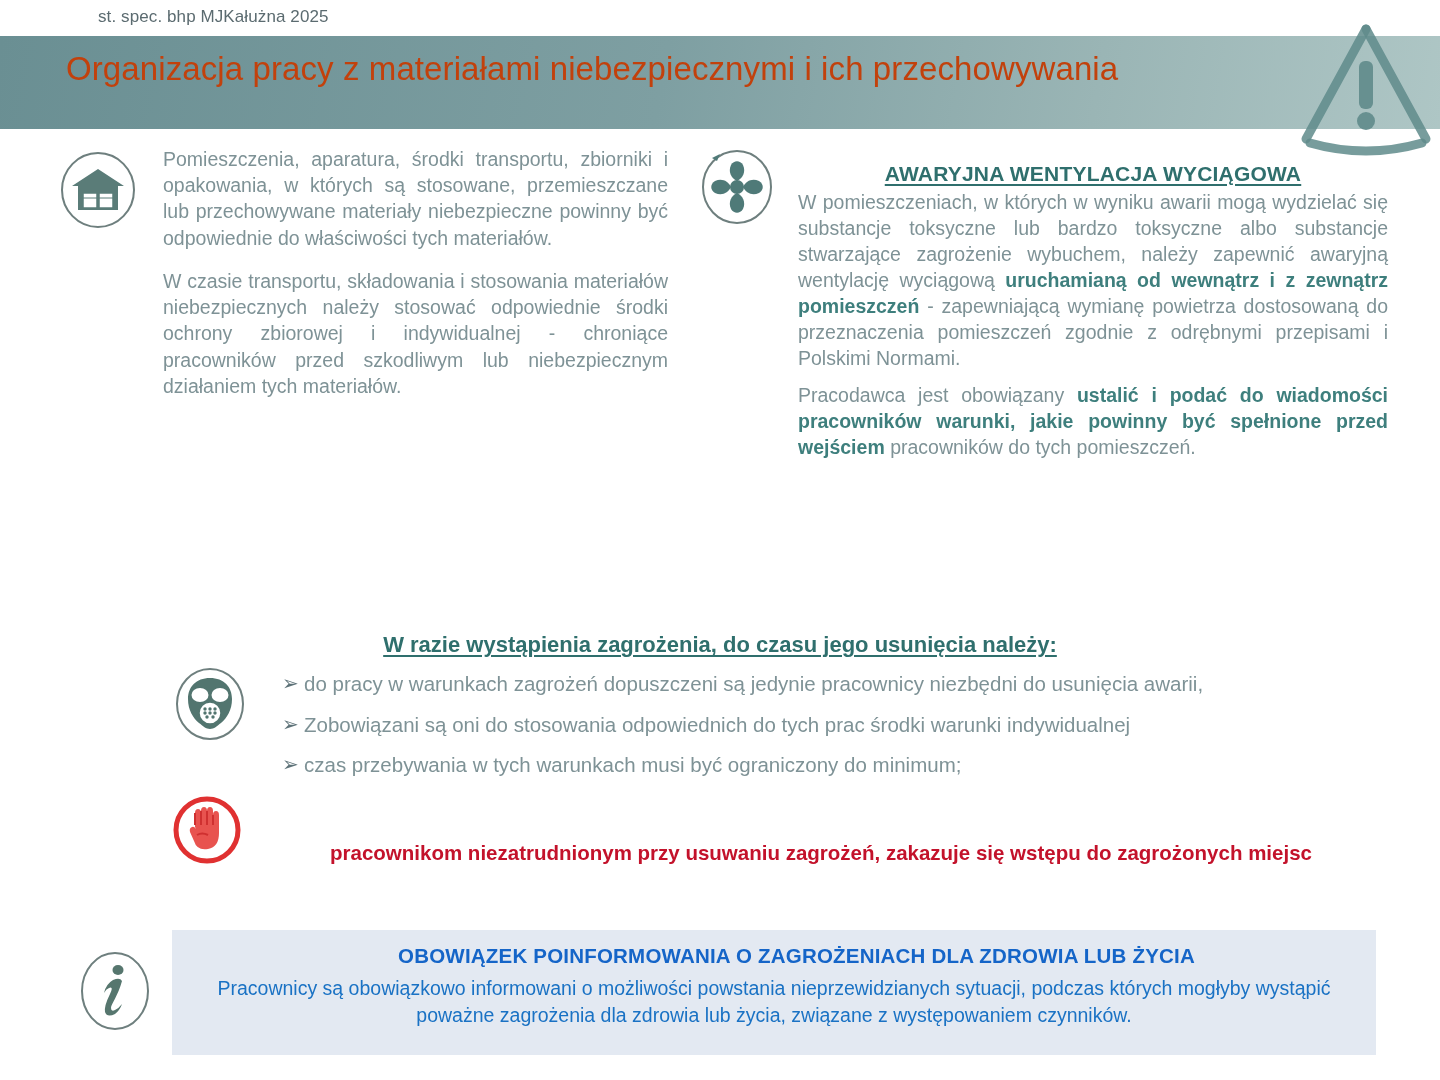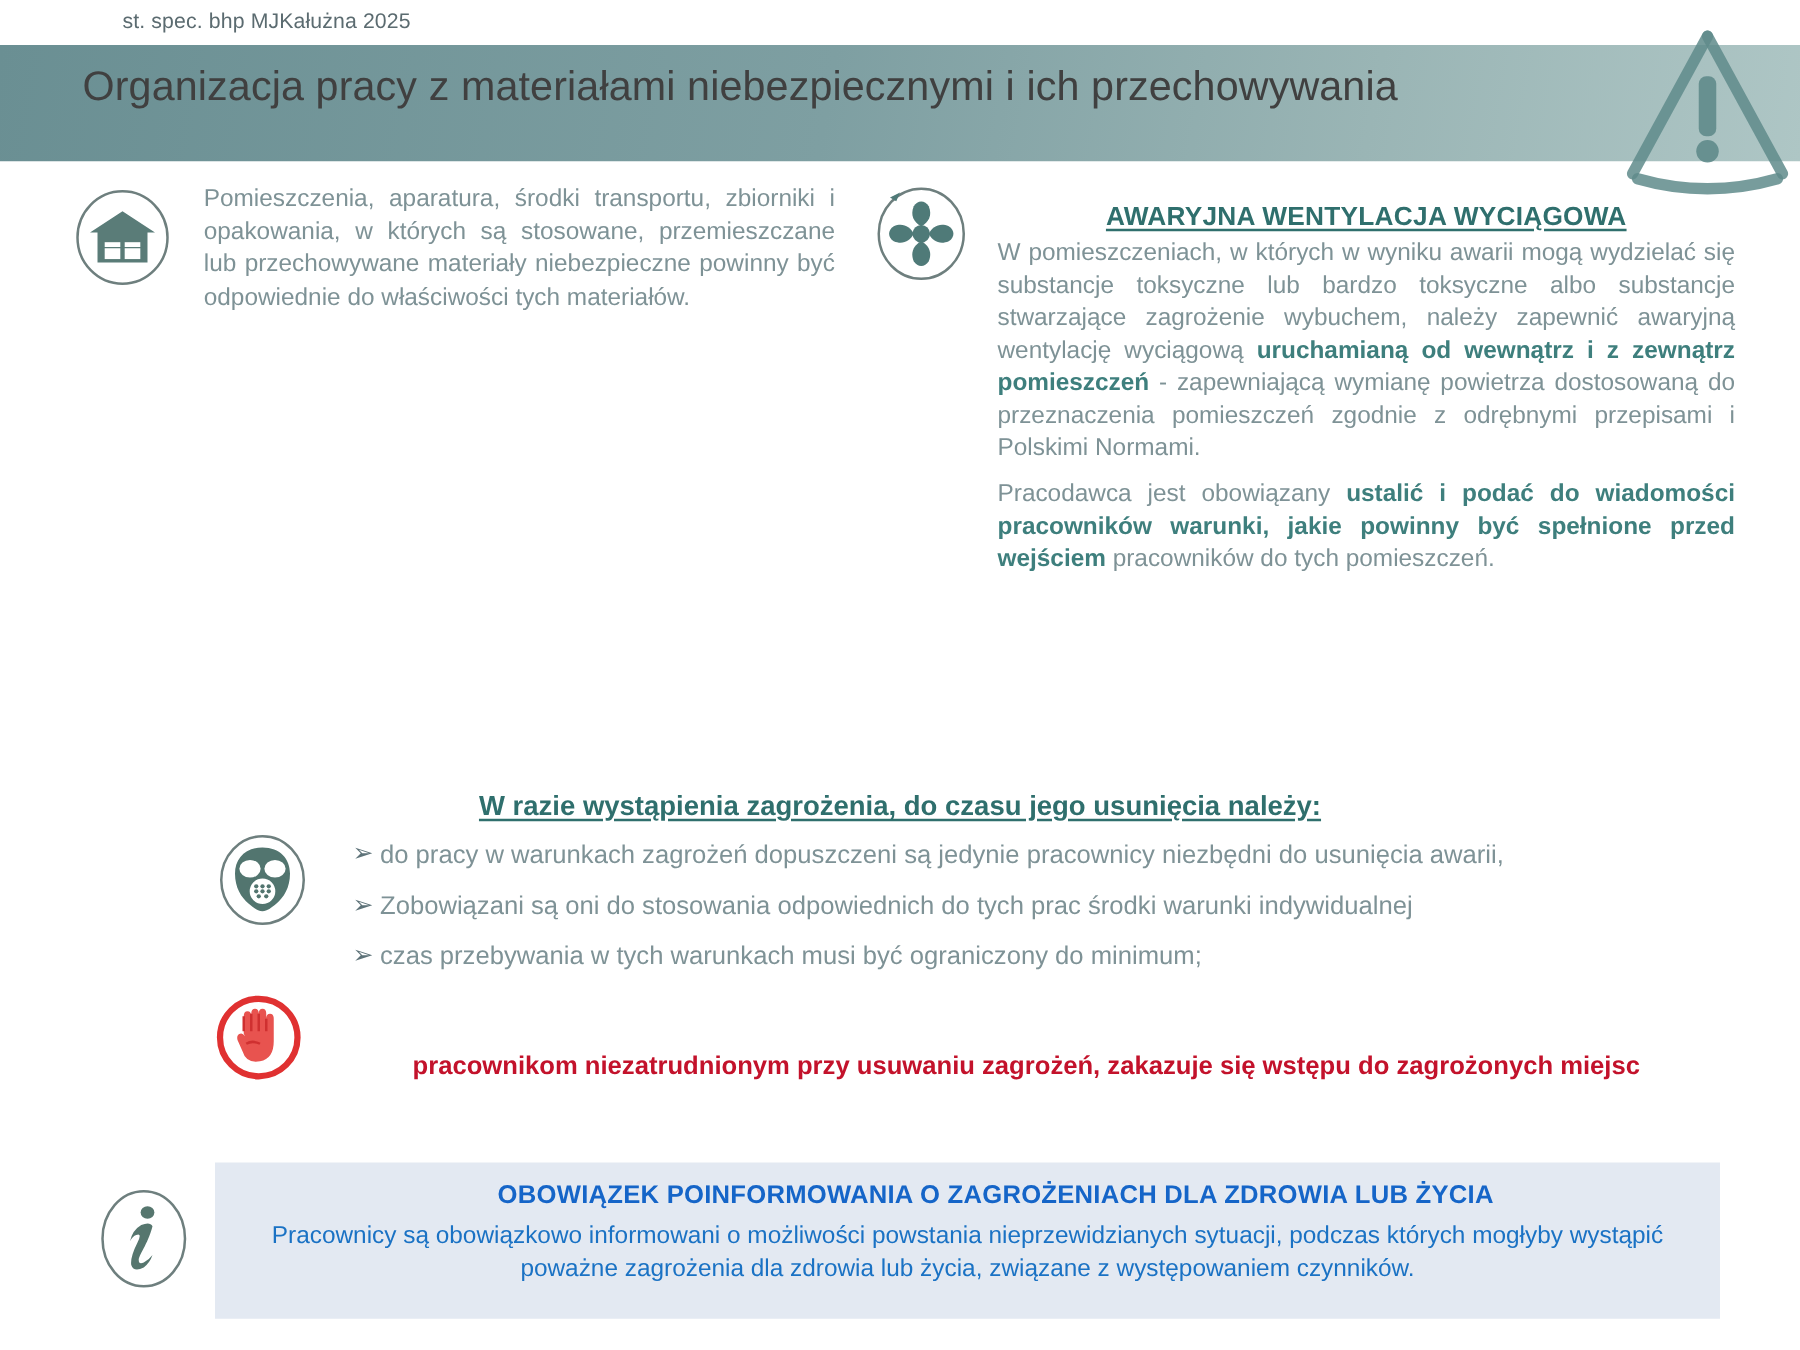--- a/index.html
+++ b/index.html
@@ -36,21 +36,21 @@
     height: 93px;
     background: linear-gradient(100deg, #6a8f93 0%, #7e9fa2 46%, #9ab5b5 76%, #aec6c5 100%);
   }
   .header-title {
     position: absolute;
     left: 66px;
     top: 48px;
     width: 1250px;
     font-size: 33px;
     font-weight: 400;
-    color: #404040;
+    color: #c2410c;
     line-height: 1.25;
     letter-spacing: .1px;
     white-space: nowrap;
   }
   .warn-triangle {
     position: absolute;
     left: 1296px;
     top: 17px;
     width: 140px;
     height: 140px;
@@ -223,20 +223,21 @@
 <div class="col-left">
   <svg class="icon-circ" width="80" height="80" viewBox="0 0 80 80">
     <ellipse cx="40" cy="40" rx="36" ry="37" fill="none" stroke="#6e7f7e" stroke-width="2"></ellipse>
     <path d="M14 36 L40 19 L66 36 L60 36 L60 60 L20 60 L20 36 Z" fill="#5a7c78"></path>
     <rect x="25" y="43" width="14" height="15" fill="#ffffff" stroke="#5a7c78" stroke-width="1.5"></rect>
     <rect x="41" y="43" width="14" height="15" fill="#ffffff" stroke="#5a7c78" stroke-width="1.5"></rect>
     <path d="M25 48 H39 M41 48 H55" stroke="#5a7c78" stroke-width="1"></path>
   </svg>
   <div class="col-body">
     <p class="para">Pomieszczenia, aparatura, środki transportu, zbiorniki i opakowania, w których są stosowane, przemieszczane lub przechowywane materiały niebezpieczne powinny być odpowiednie do właściwości tych materiałów.</p>
+    <p class="para">W czasie transportu, składowania i stosowania materiałów niebezpiecznych należy stosować odpowiednie środki ochrony zbiorowej i indywidualnej - chroniące pracowników przed szkodliwym lub niebezpiecznym działaniem tych materiałów.</p>
   </div>
 </div>
 
 <div class="col-right">
   <svg class="icon-circ" width="78" height="78" viewBox="0 0 78 78">
     <ellipse cx="39" cy="39" rx="34" ry="36" fill="none" stroke="#6e7f7e" stroke-width="2"></ellipse>
     <circle cx="39" cy="39" r="7" fill="#4f7a78"></circle>
     <path d="M39 33 C33 30 30 24 33 17 C36 12 42 12 45 17 C48 24 45 30 39 33 Z" fill="#4f7a78"></path>
     <path d="M39 45 C45 48 48 54 45 61 C42 66 36 66 33 61 C30 54 33 48 39 45 Z" fill="#4f7a78"></path>
     <path d="M33 39 C30 45 24 48 17 45 C12 42 12 36 17 33 C24 30 30 33 33 39 Z" fill="#4f7a78"></path>

